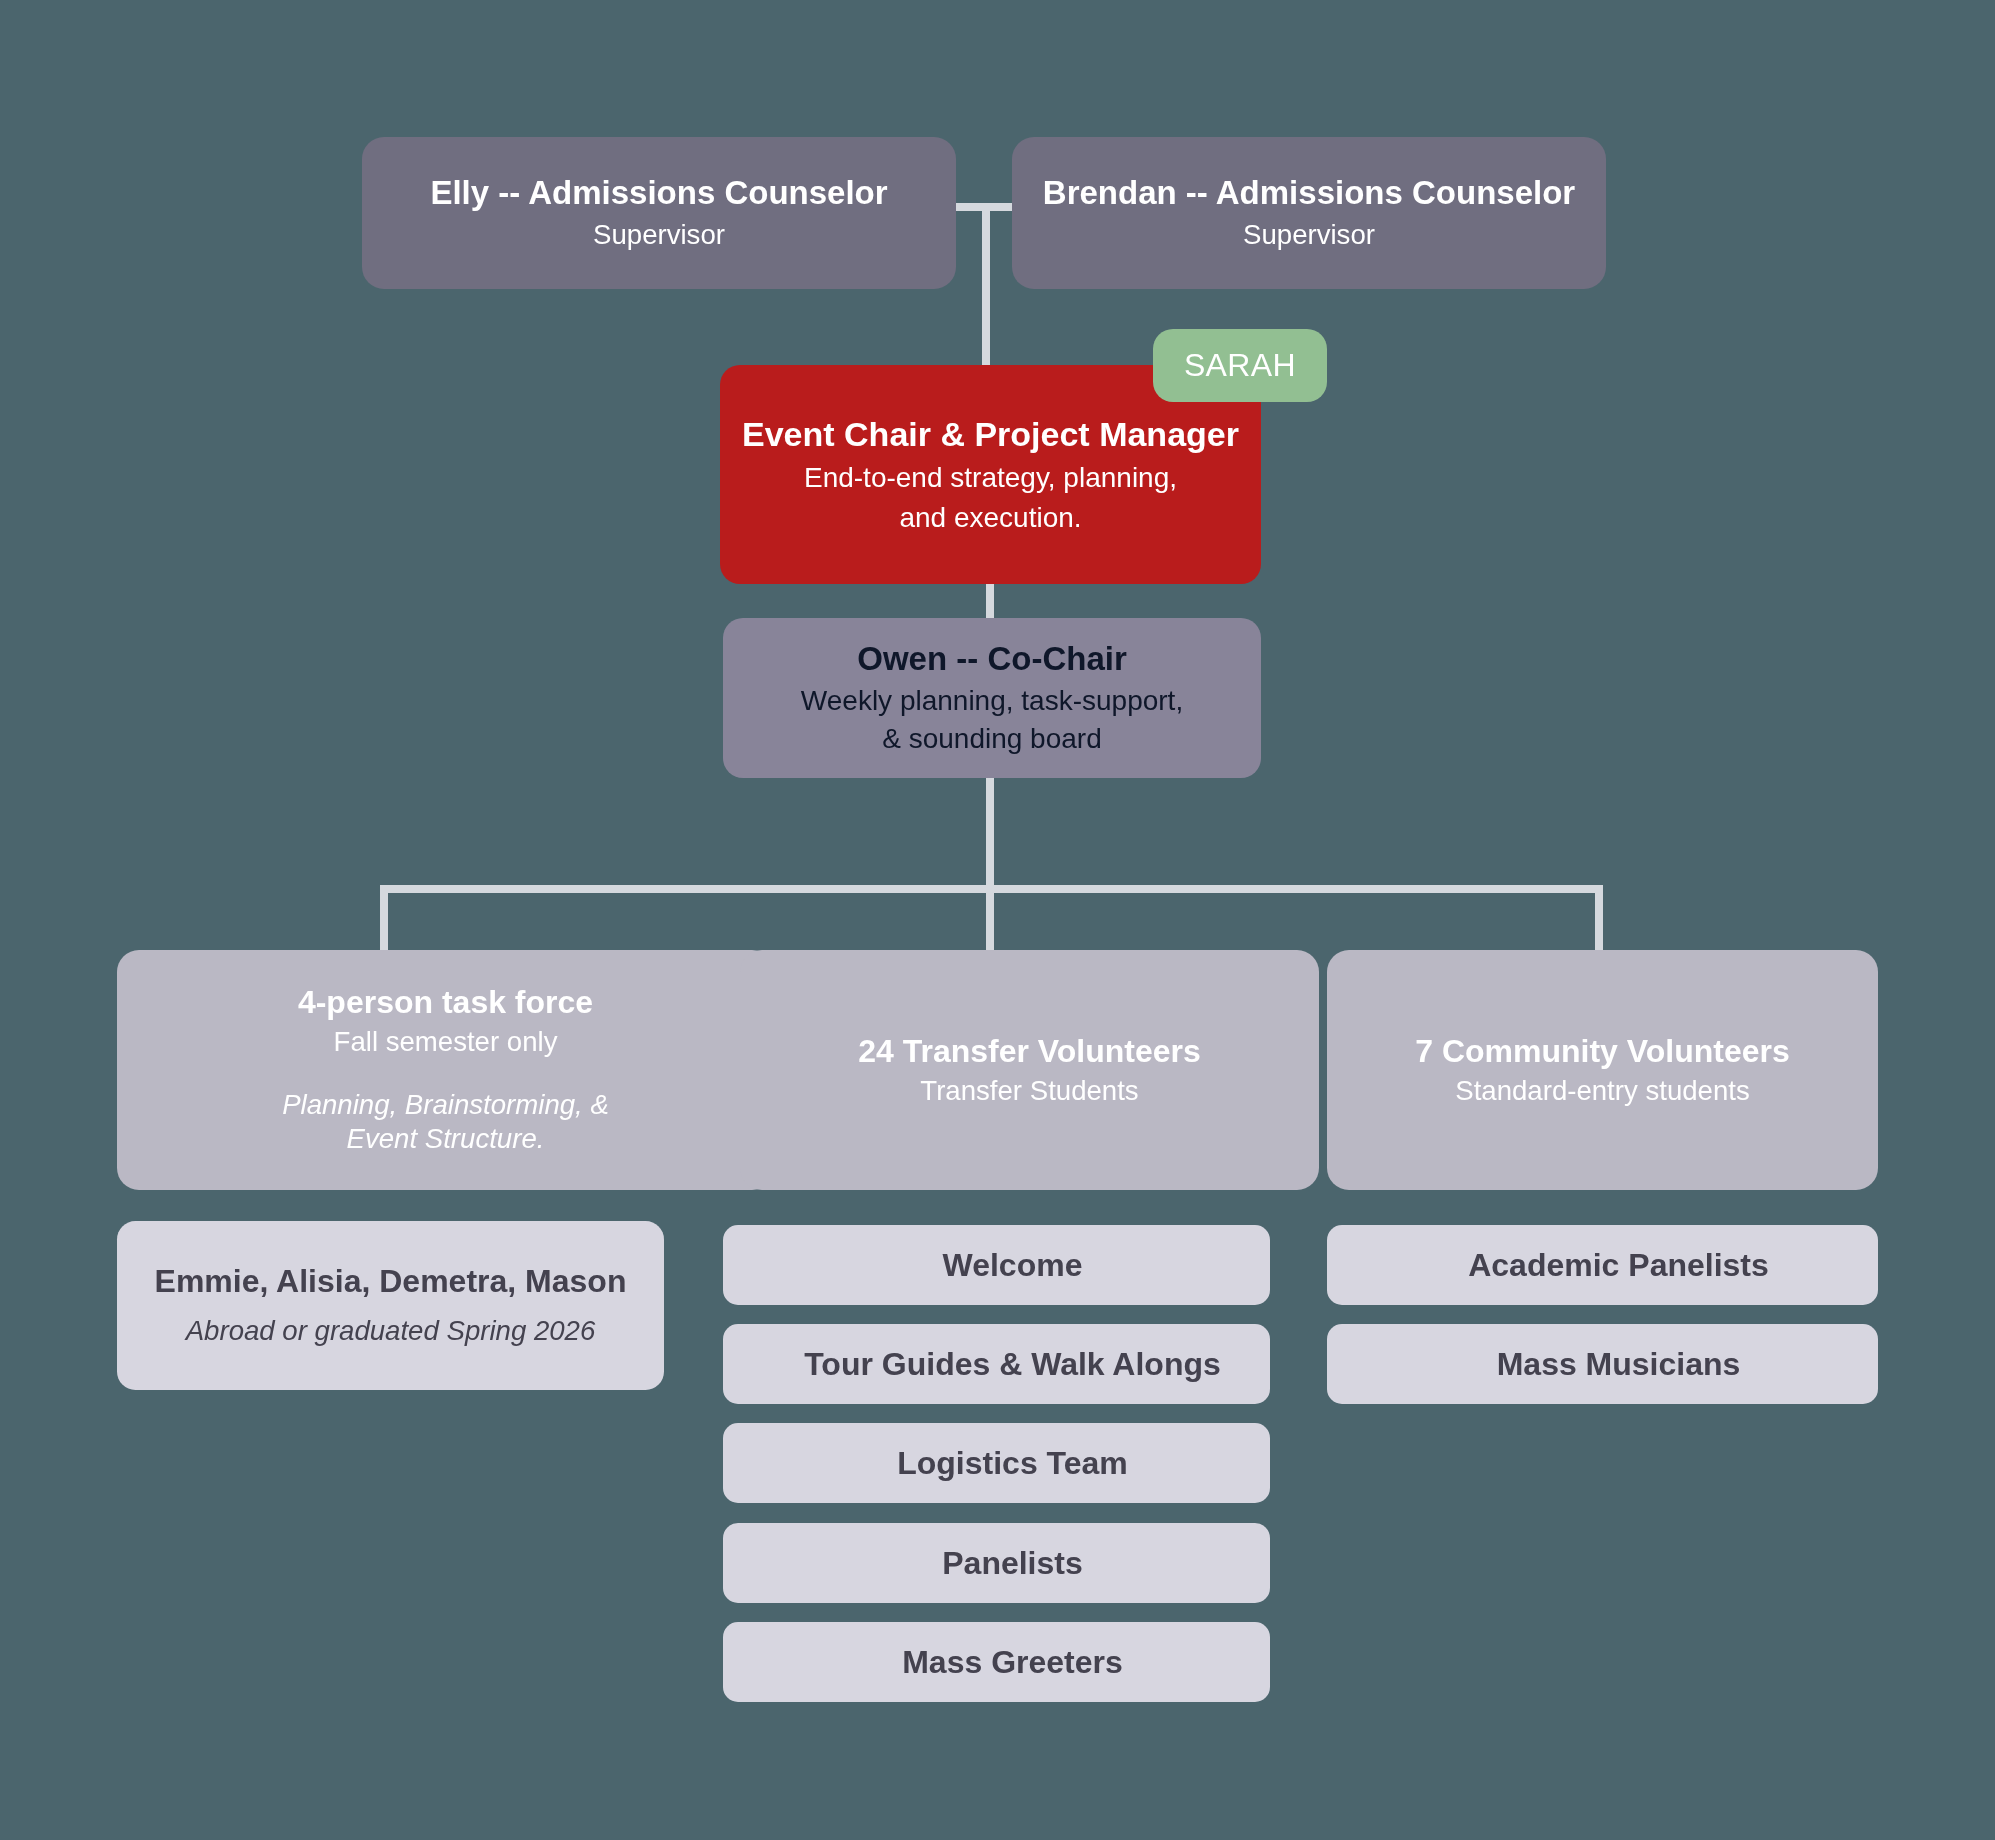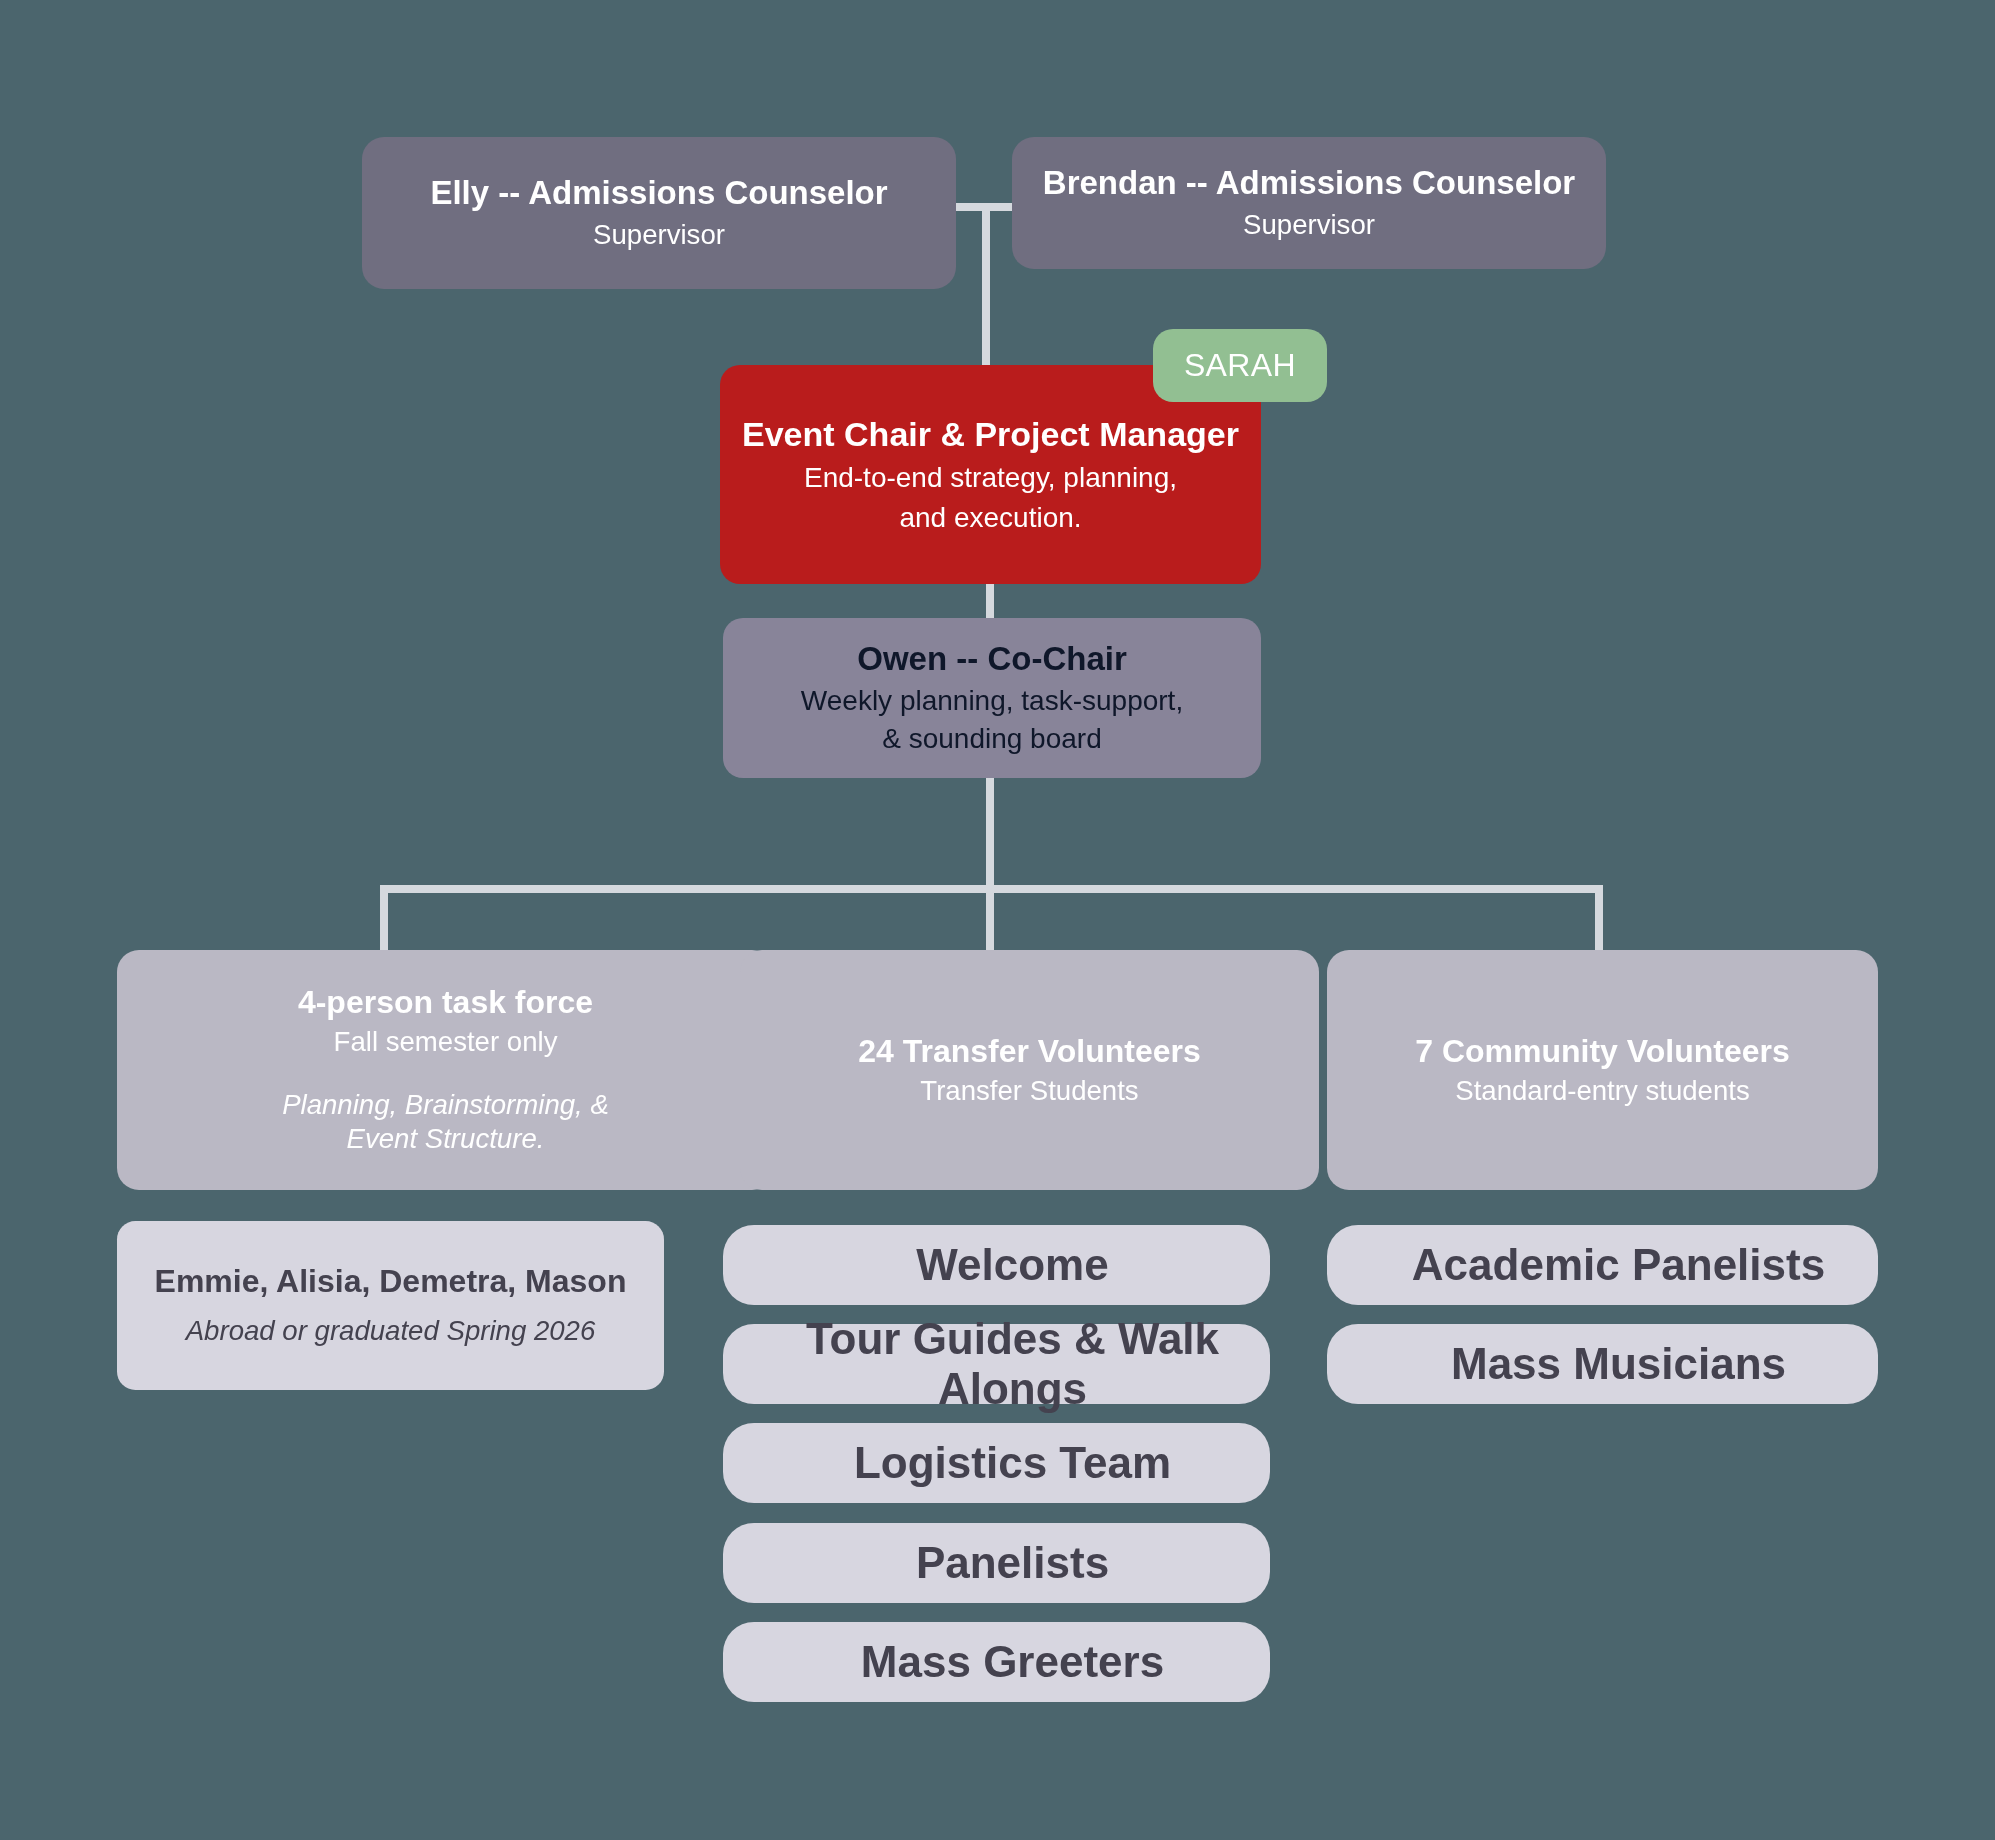--- a/index.html
+++ b/index.html
@@ -56,21 +56,21 @@
   
   .supervisor {
     background: #706e80;
     color: #ffffff;
     border-radius: 22px;
   }
   .supervisor .title { font-size: 33px; }
   .supervisor .subtitle { font-size: 27.6px; margin-top: 5px; }
 
   #node-elly    { left: 362px;  top: 137px;  width: 594px;  height: 152px; }
-  #node-brendan { left: 1012px; top: 137px;  width: 594px;  height: 132px; justify-content: center; }
+  #node-brendan { left: 1012px; top: 137px;  width: 594px;  height: 152px; justify-content: center; }
 
   
   #node-event-chair {
     left: 720px; top: 365px; width: 541px; height: 219px;
     background: #b91c1c;
     color: #ffffff;
     border-radius: 20px;
   }
   #node-event-chair .title { font-size: 34px; }
   #node-event-chair .subtitle { font-size: 28px; margin-top: 6.7px; }
@@ -126,25 +126,25 @@
   }
   #card-names .title { font-size: 32px; }
   #card-names .note  { font-size: 27.6px; margin-top: 13px; }
 
   
   .chip {
     position: absolute;
     box-sizing: border-box;
     background: #d7d6e0;
     color: #44424f;
-    border-radius: 31px;
+    border-radius: 15px;
     display: flex;
     align-items: center;
     justify-content: center;
-    font-size: 44px;
+    font-size: 32px;
     font-weight: bold;
     text-align: center;
     z-index: 3;
     padding-left: 32px;
   }
   .chip-mid   { left: 723px;  width: 547px; height: 80px; }
   .chip-right { left: 1327px; width: 551px; height: 80px; }
 </style>
 </head>
 <body>

